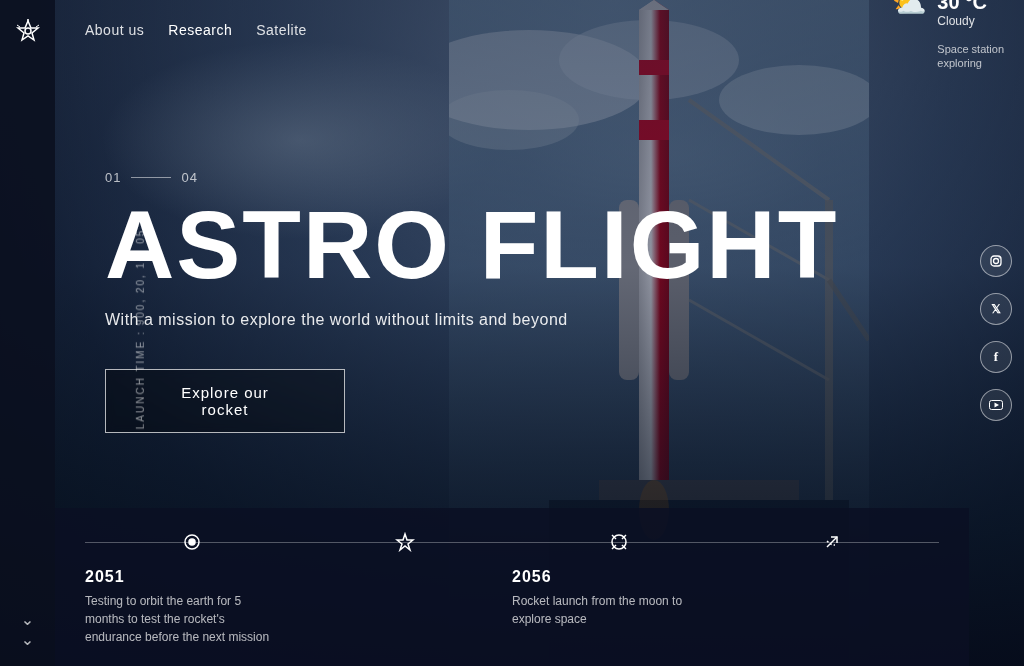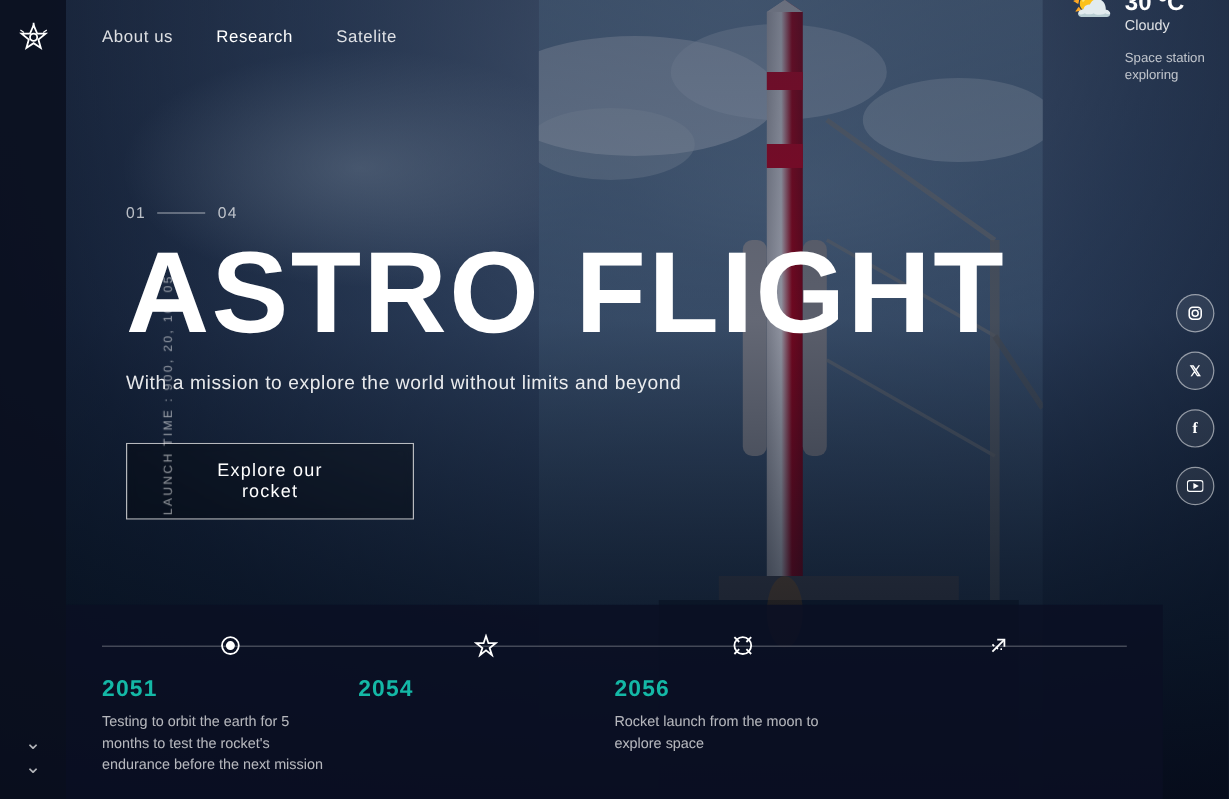--- a/index.html
+++ b/index.html
@@ -117,21 +117,21 @@
       height: 60px;
       z-index: 10;
       display: flex;
       align-items: center;
       justify-content: space-between;
       padding: 0 20px 0 30px;
     }
 
     .nav-links {
       display: flex;
-      gap: 36px;
+      gap: 24px;
       align-items: center;
     }
 
     .nav-link {
       color: rgba(255,255,255,0.85);
       font-size: 14px;
       text-decoration: none;
       cursor: pointer;
       letter-spacing: 0.5px;
     }
@@ -278,23 +278,23 @@
     }
 
     .timeline-item {
       display: flex;
       flex-direction: column;
       gap: 6px;
       padding-right: 20px;
     }
 
     .timeline-year {
-      font-size: 19px;
+      font-size: 16px;
       font-weight: bold;
-      color: #14b8a6;
+      color: #ffffff;
       letter-spacing: 1px;
     }
 
     .timeline-desc {
       font-size: 12px;
       color: rgba(255,255,255,0.7);
       line-height: 1.5;
     }
 
     
@@ -541,20 +541,19 @@
       </div>
     </div>
   </div>
 
   <div style="display:grid; grid-template-columns: repeat(4,1fr); gap:0;">
     <div class="timeline-item">
       <span class="timeline-year">2051</span>
       <span class="timeline-desc">Testing to orbit the earth for 5 months to test the rocket's endurance before the next mission</span>
     </div>
     <div class="timeline-item">
-      <span class="timeline-year">2054</span>
     </div>
     <div class="timeline-item">
       <span class="timeline-year">2056</span>
       <span class="timeline-desc">Rocket launch from the moon to explore space</span>
     </div>
   </div>
 </section>
 
 </body></html>

